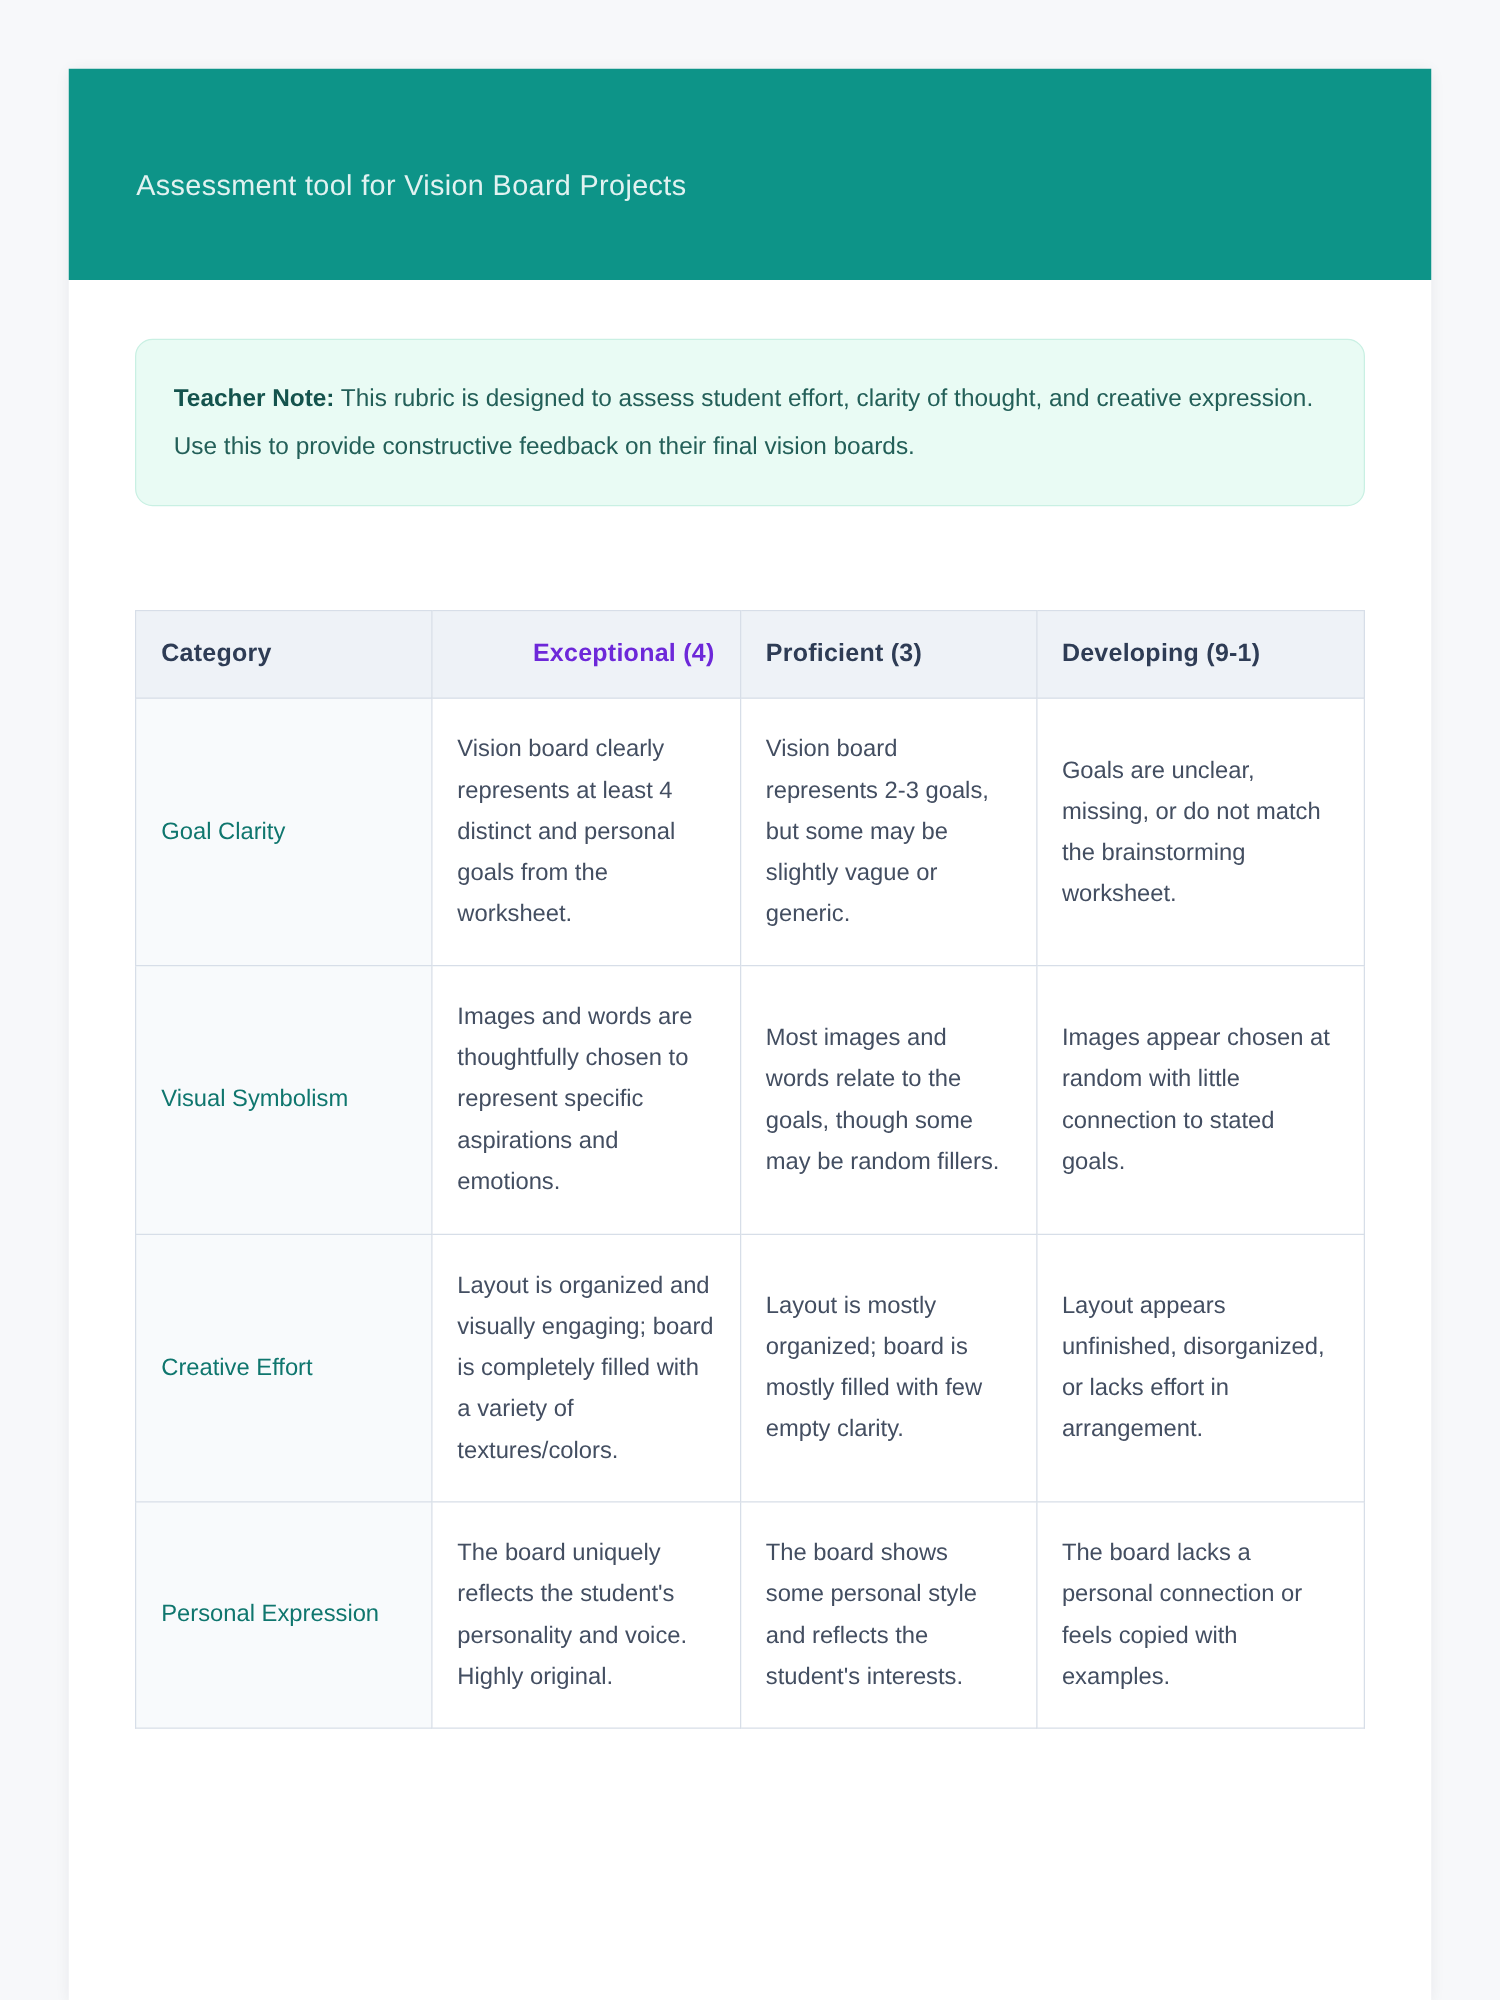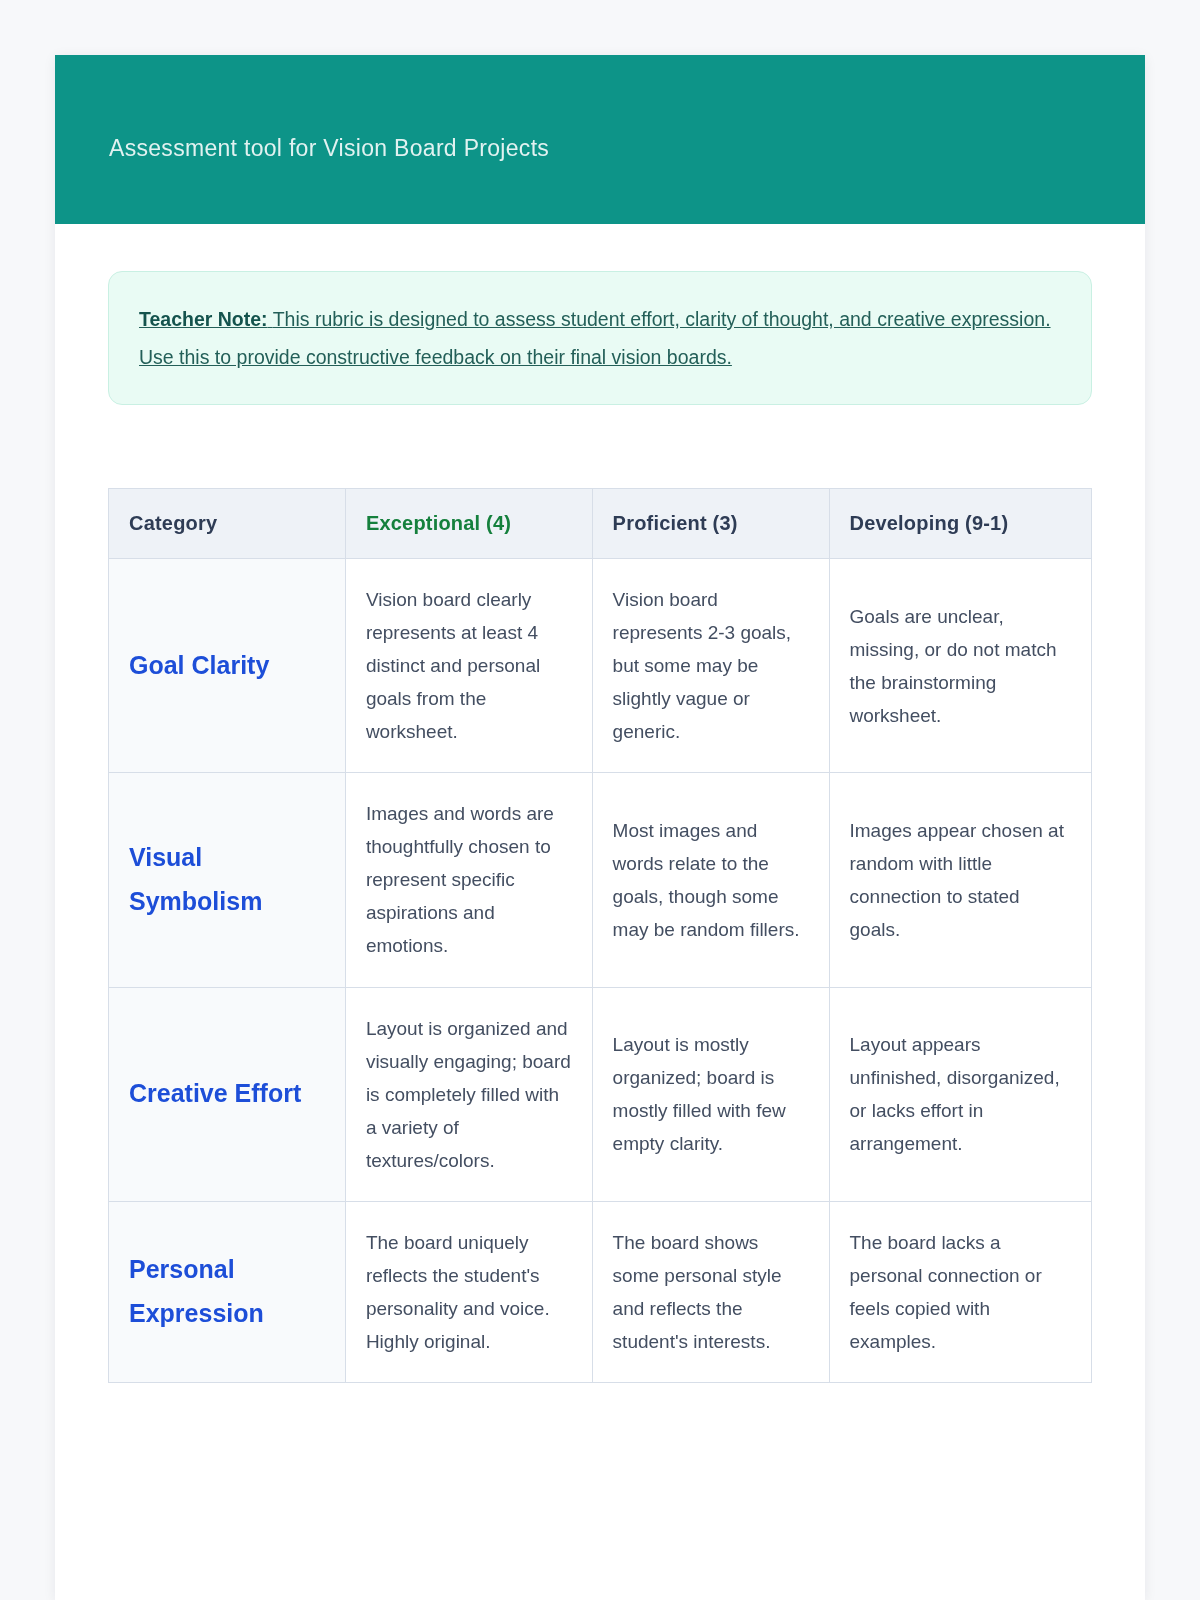--- a/index.html
+++ b/index.html
@@ -40,21 +40,20 @@
     padding: 47px 53px 40px 53px;
   }
   .note {
     background: #e9fbf4;
     border: 1px solid #c9f0e3;
     border-radius: 14px;
     padding: 28px 30px;
     font-size: 19.5px;
     line-height: 1.95;
     color: #235f58;
-    text-decoration: underline;
   }
   .note strong {
     color: #14534d;
     font-weight: bold;
   }
   table.rubric {
     margin-top: 83px;
     width: 100%;
     border-collapse: collapse;
     table-layout: fixed;
@@ -69,32 +68,32 @@
     vertical-align: middle;
   }
   .rubric th {
     background: #eef2f7;
     padding: 23px 20px;
     font-size: 20px;
     font-weight: bold;
     color: #2e3c55;
     letter-spacing: 0.2px;
   }
-  .rubric th.th-exceptional { color: #15803d; }
+  .rubric th.th-exceptional { color: #6d28d9; text-align: right; }
   .rubric td {
     padding: 24px 20px;
     font-size: 19px;
     line-height: 1.74;
     color: #434e61;
   }
   .rubric td.cat-cell {
     background: #f8fafc;
-    font-weight: bold;
-    font-size: 25px;
-    color: #1d4ed8;
+    font-weight: normal;
+    font-size: 19px;
+    color: #0f766e;
     padding-left: 20px;
     padding-right: 36px;
   }
 </style>
 </head>
 <body>
 
 <div class="card">
 
   <div class="header">

